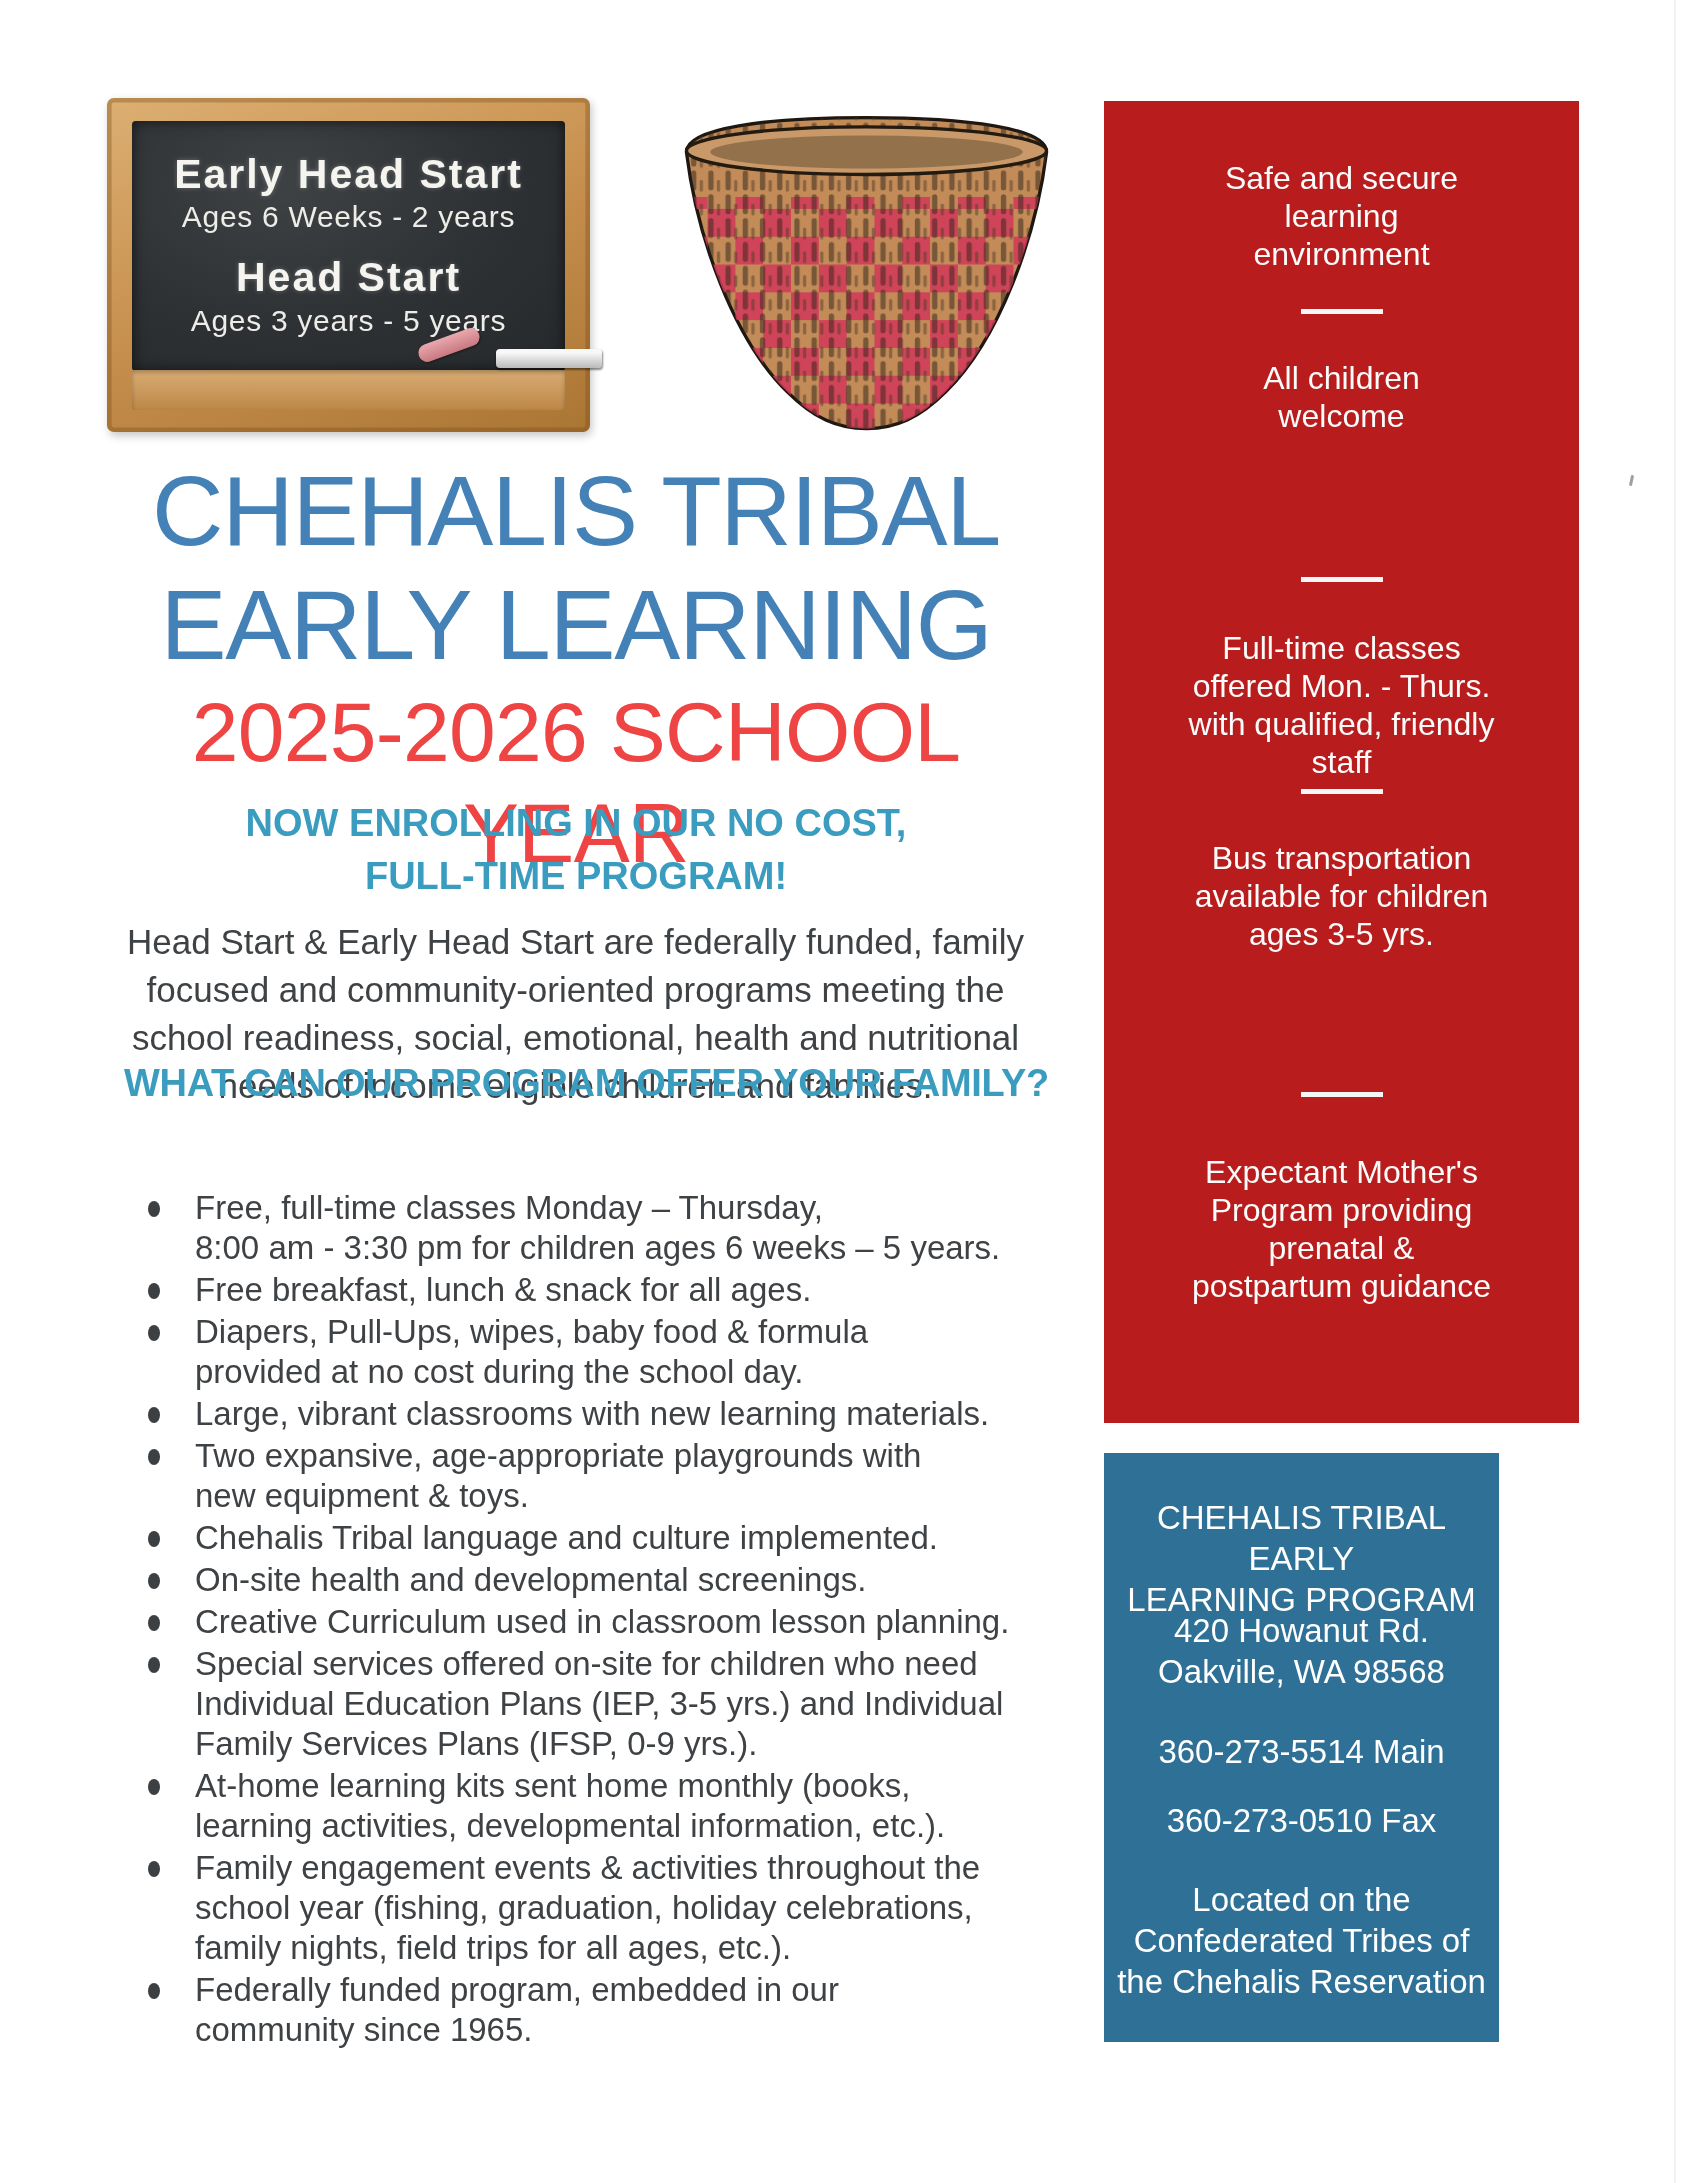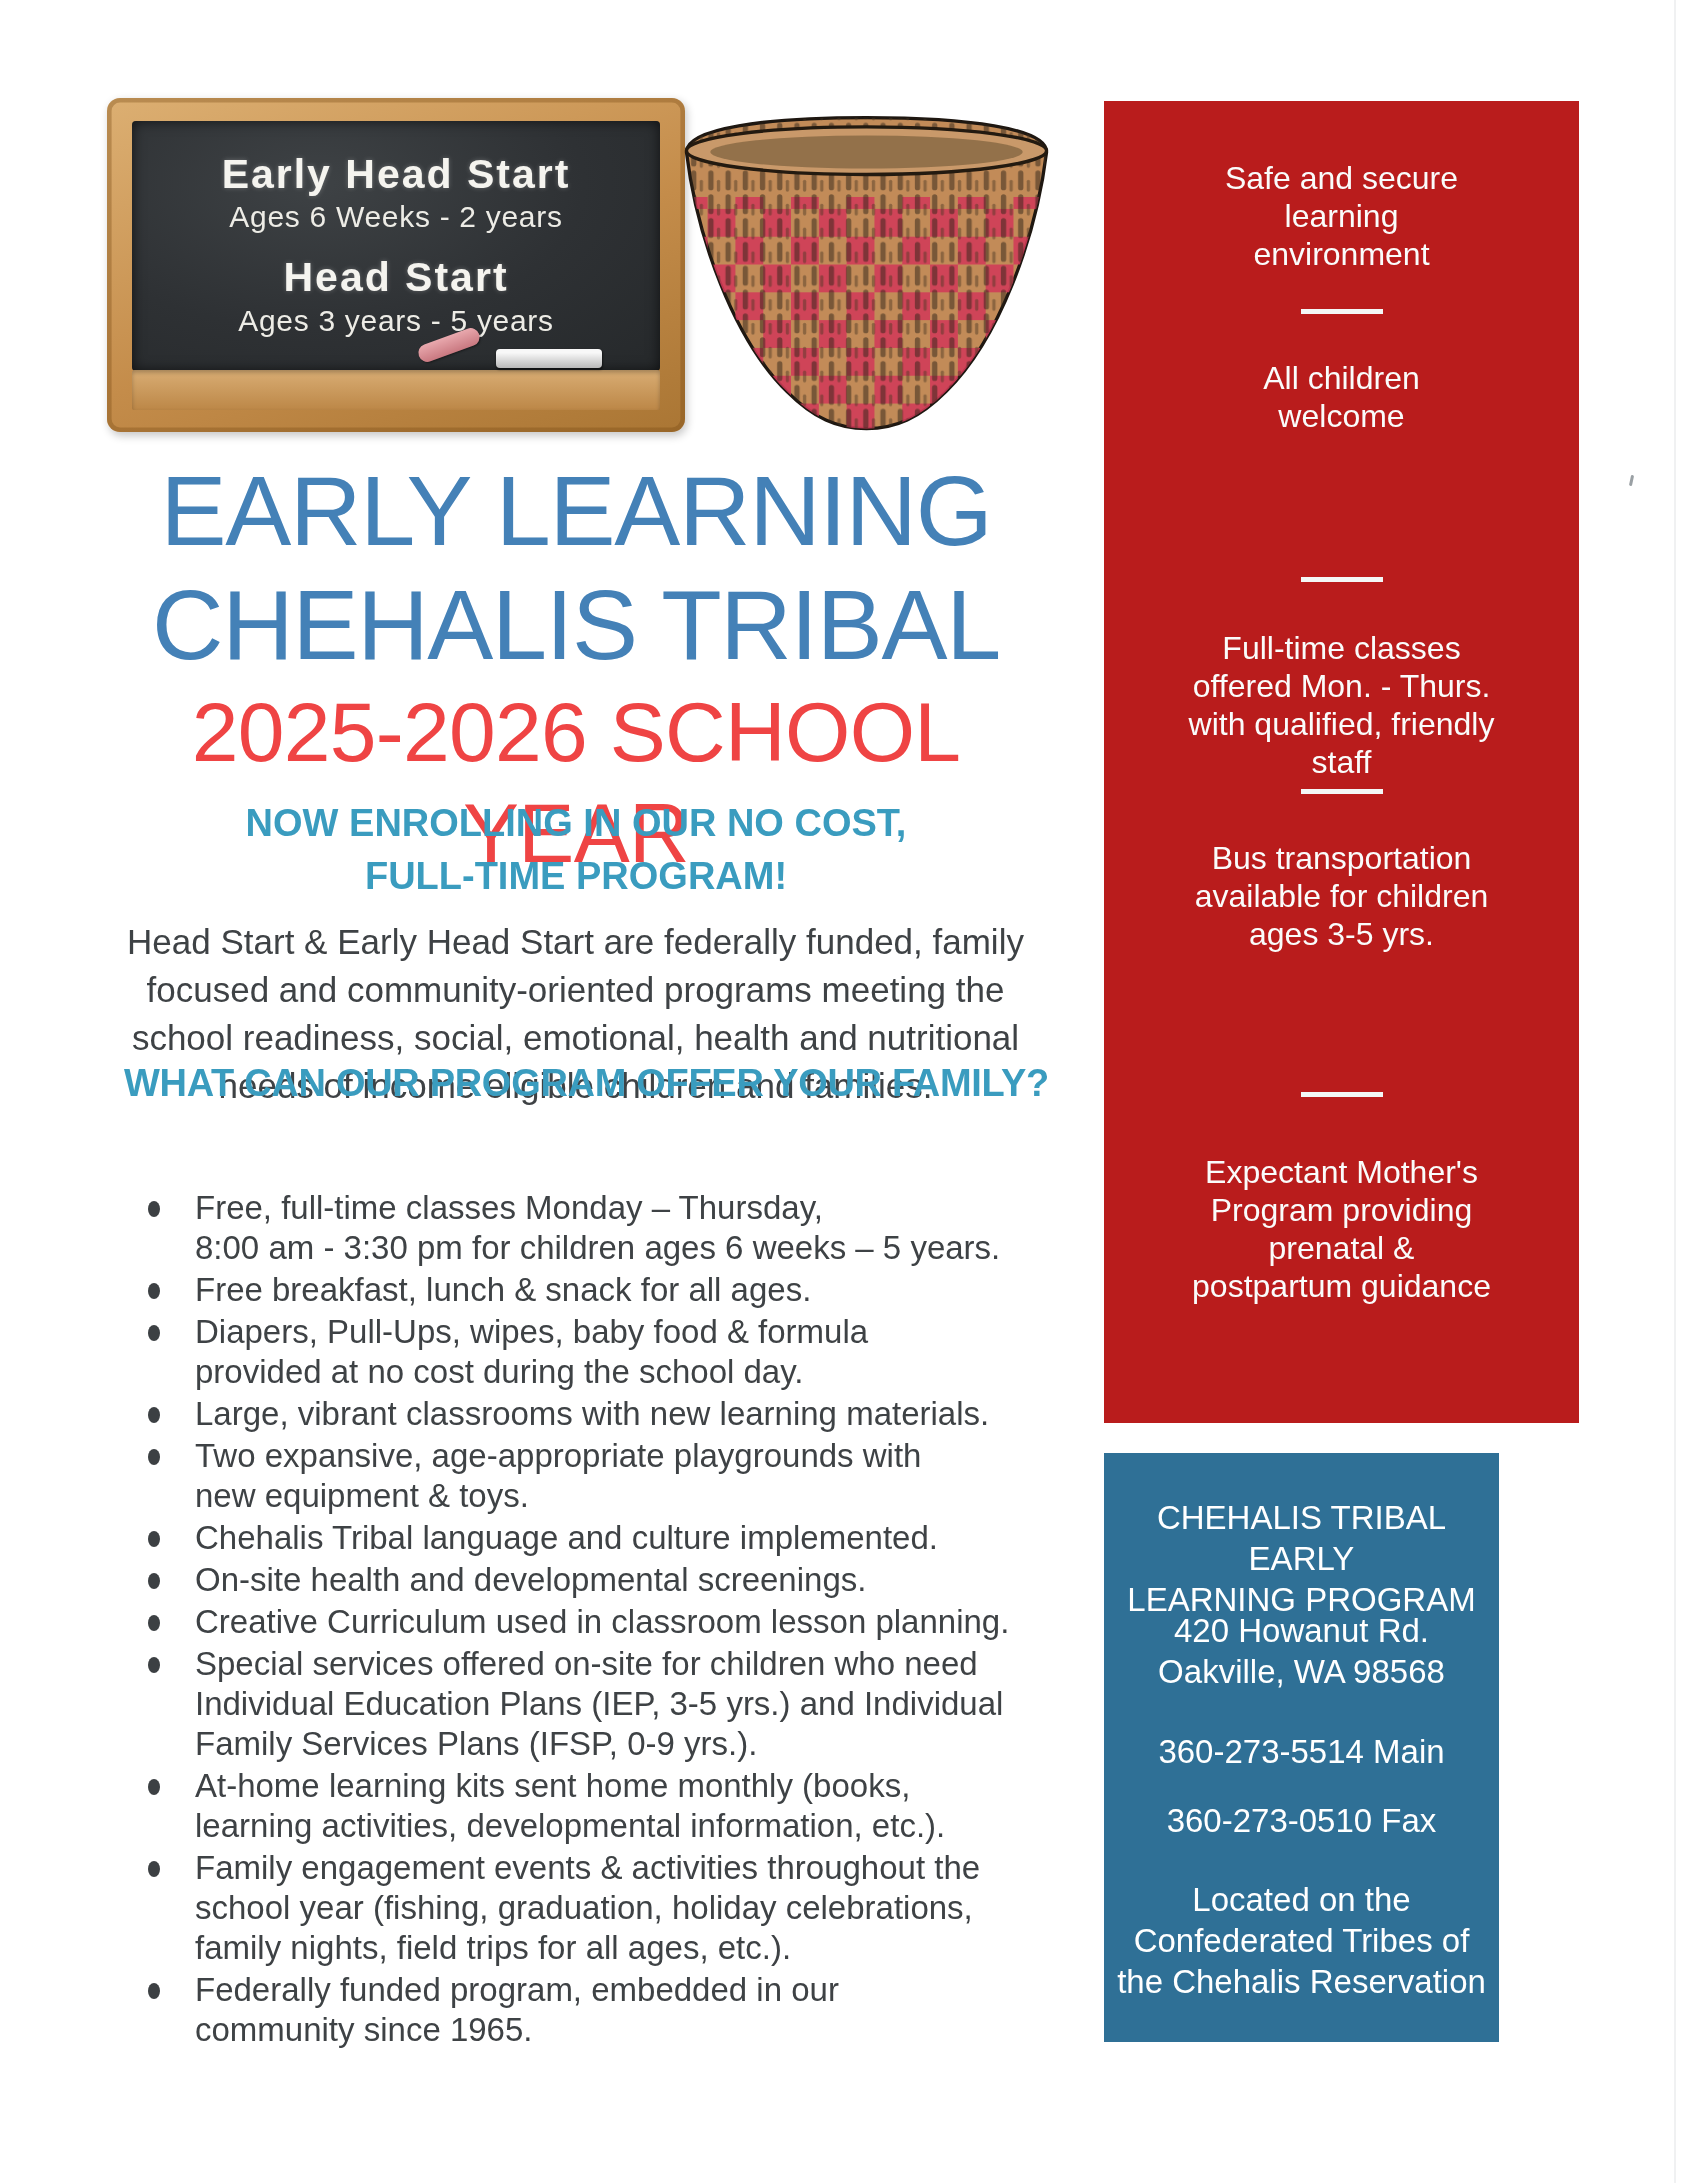--- a/index.html
+++ b/index.html
@@ -4,23 +4,23 @@
 <style>
   html,body { margin:0; padding:0; background:#e8e8e8; }
   .page {
     position:relative; width:1687px; height:2183px; background:#ffffff;
     font-family:"Liberation Sans", sans-serif; overflow:hidden; margin:0 auto;
   }
   .preline { white-space:pre-line; }
 
   
   .chalkboard {
-    position:absolute; left:107px; top:98px; width:578px; height:334px;
+    position:absolute; left:107px; top:98px; width:483px; height:334px;
     background:linear-gradient(160deg,#dcaf72 0%,#c48c4a 55%,#aa7634 100%);
-    border-radius:13px;
+    border-radius:7px;
     box-shadow:inset 0 0 0 4.6px rgba(120,75,20,.35), 2px 3.3px 8px rgba(0,0,0,.22);
   }
   .board {
     position:absolute; left:25px; top:22.5px; right:25px; bottom:61px;
     background:radial-gradient(ellipse at 35% 25%, #3e4245 0%, #2e3134 55%, #26292b 100%);
     border-radius:4px; box-shadow:inset 0 0 13.2px rgba(0,0,0,.65);
     text-align:center; padding-top:30px; box-sizing:border-box;
   }
   .tray {
     position:absolute; left:25px; right:25px; bottom:22.5px; height:40px;
@@ -137,22 +137,22 @@
     <path d="M52,82 C52,46 172,30 324,30 C476,30 596,46 596,82 C580,212 524,366 444,444 C404,484 368,500 324,500 C280,500 244,484 204,444 C124,366 68,212 52,82 Z" fill="#c28b58" stroke="#1e1711" stroke-width="5"></path>
     <g clip-path="url(#bodyclip)">
       <rect x="0" y="150" width="648" height="360" fill="url(#redcheck)" opacity="0.88"></rect>
       <rect x="0" y="0" width="648" height="510" fill="url(#weave)"></rect>
     </g>
     <ellipse cx="324" cy="80" rx="272" ry="36" fill="#c9996a" stroke="#231a10" stroke-width="5"></ellipse>
     <ellipse cx="324" cy="82" rx="236" ry="25" fill="#8a6a44" opacity="0.85"></ellipse>
   </svg>
 
   <div class="title-wrap">
+    <div class="title-line">CHEHALIS TRIBAL</div>
     <div class="title-line">EARLY LEARNING</div>
-    <div class="title-line">CHEHALIS TRIBAL</div>
     <div class="school-year">2025-2026 SCHOOL YEAR</div>
   </div>
 
   <div class="enrolling preline">NOW ENROLLING IN OUR NO COST,
 FULL-TIME PROGRAM!</div>
 
   <div class="intro preline">Head Start &amp; Early Head Start are federally funded, family
 focused and community-oriented programs meeting the
 school readiness, social, emotional, health and nutritional
 needs of income eligible children and families.</div>

